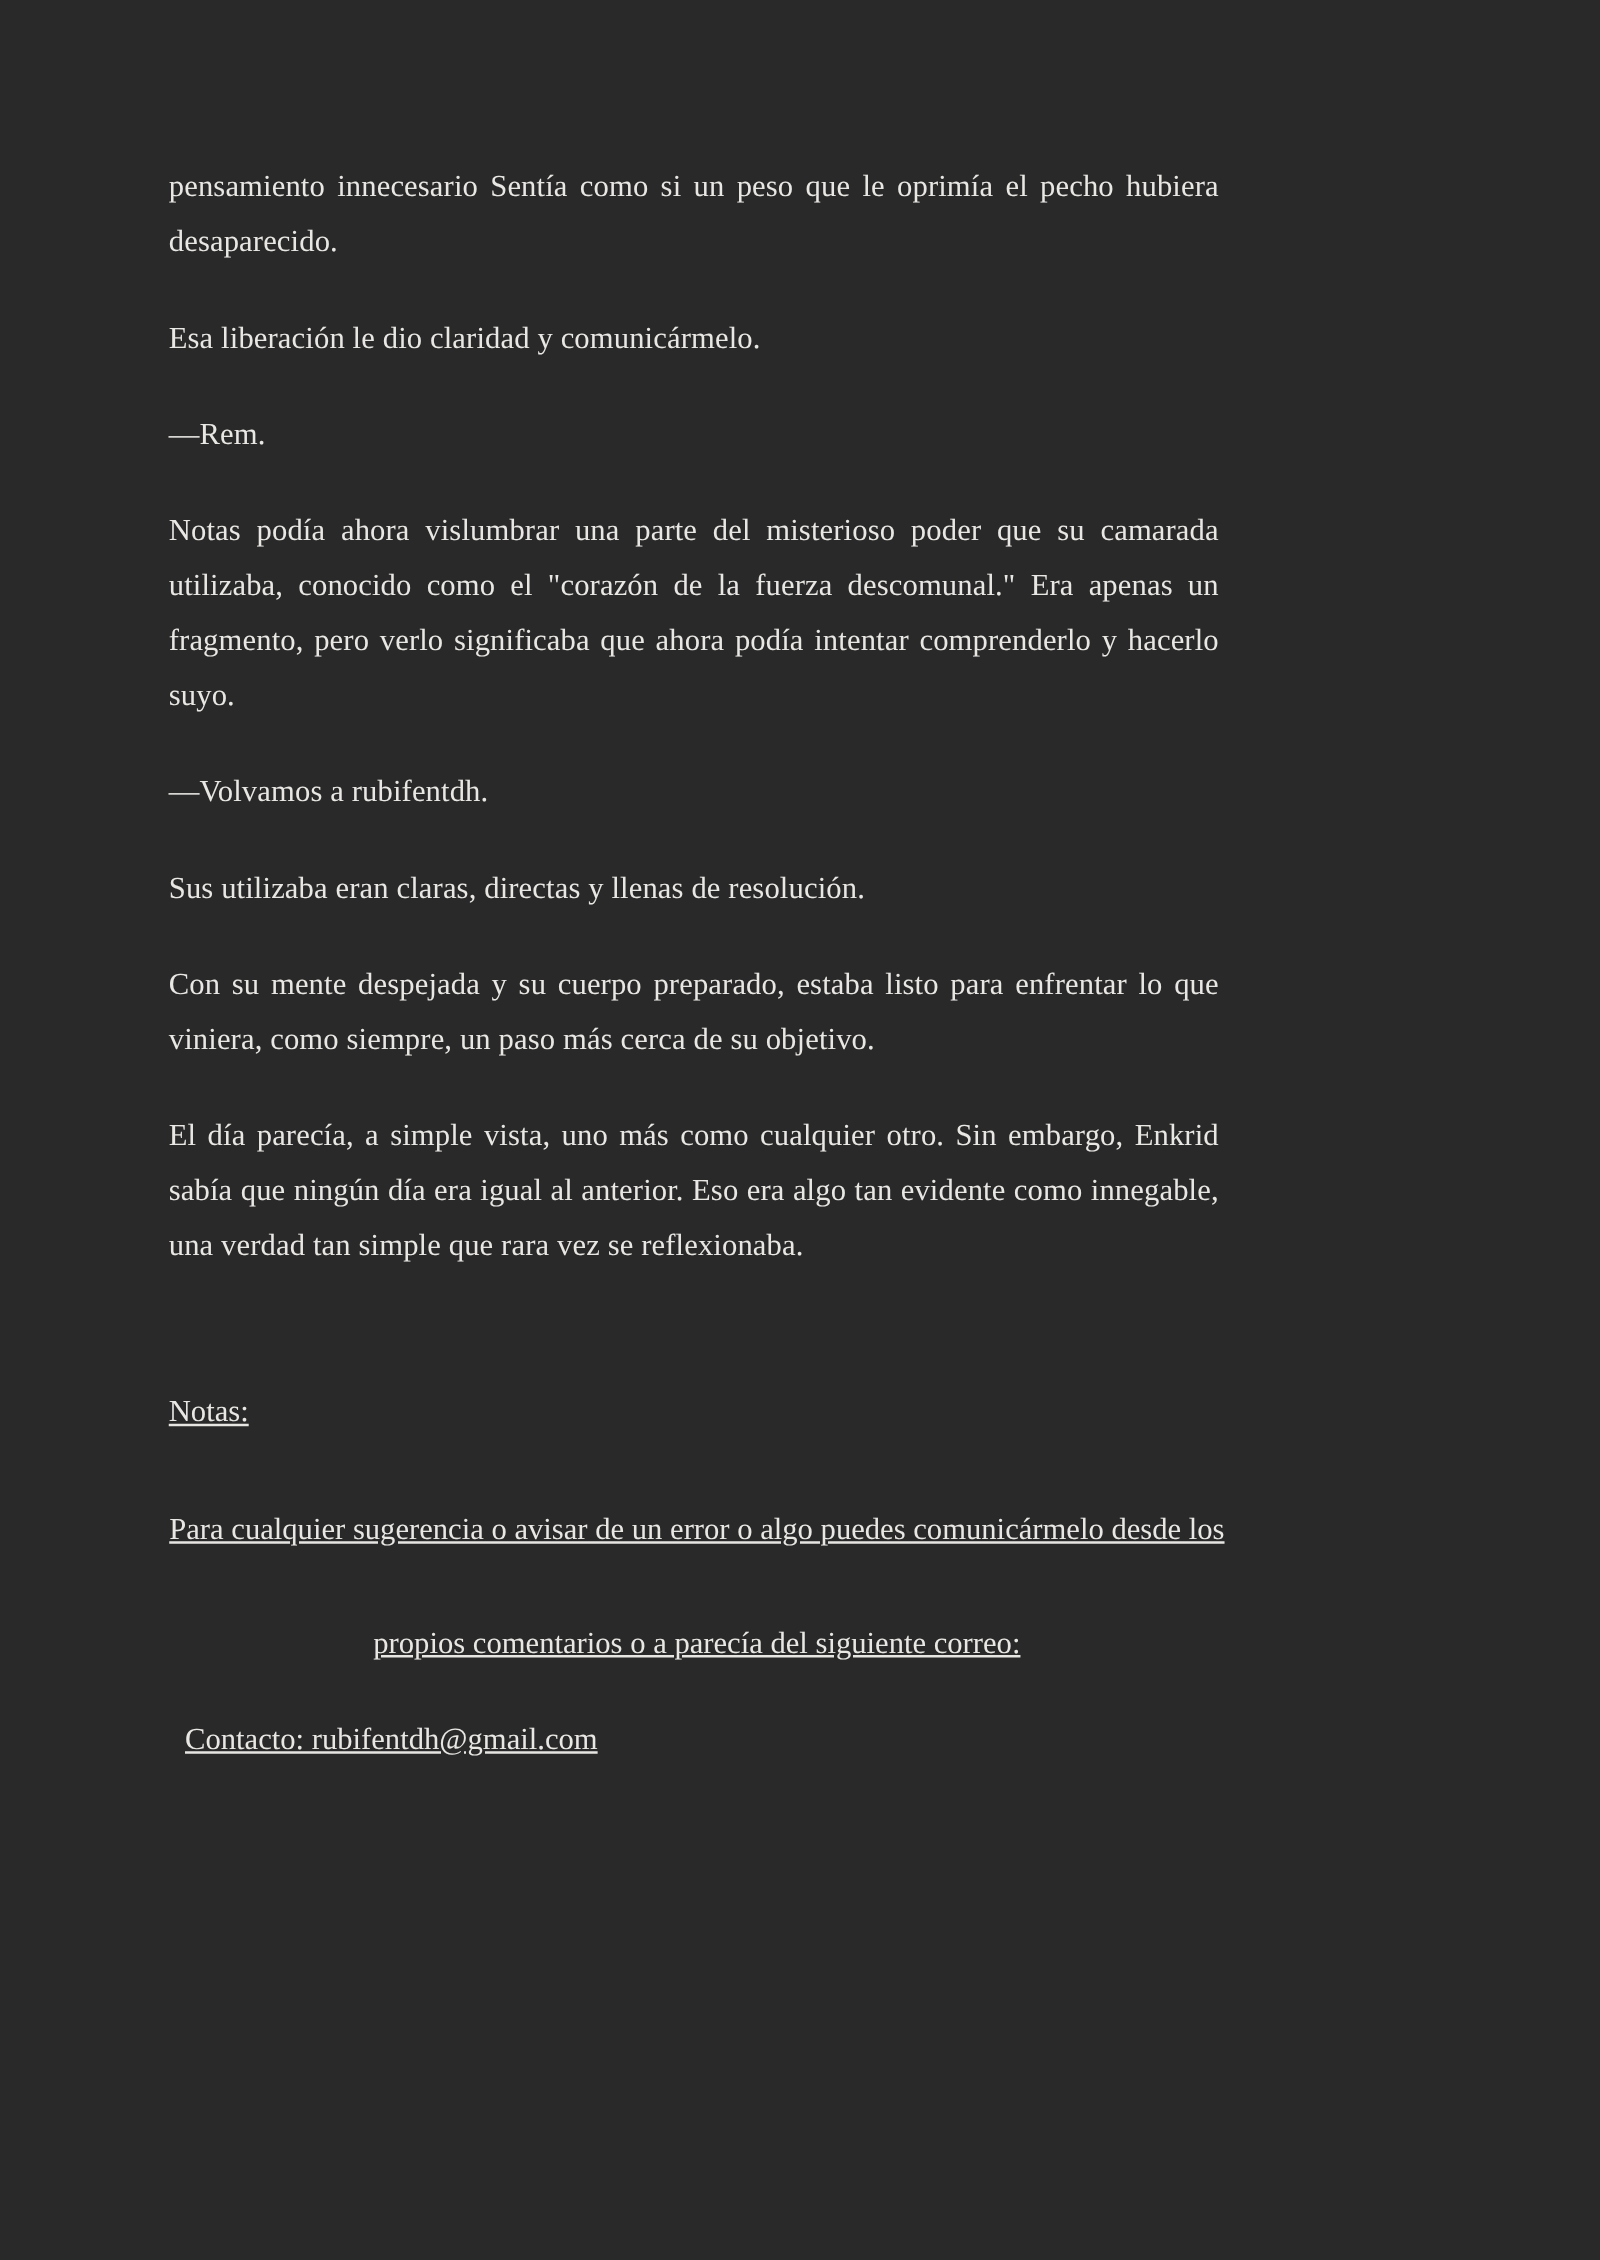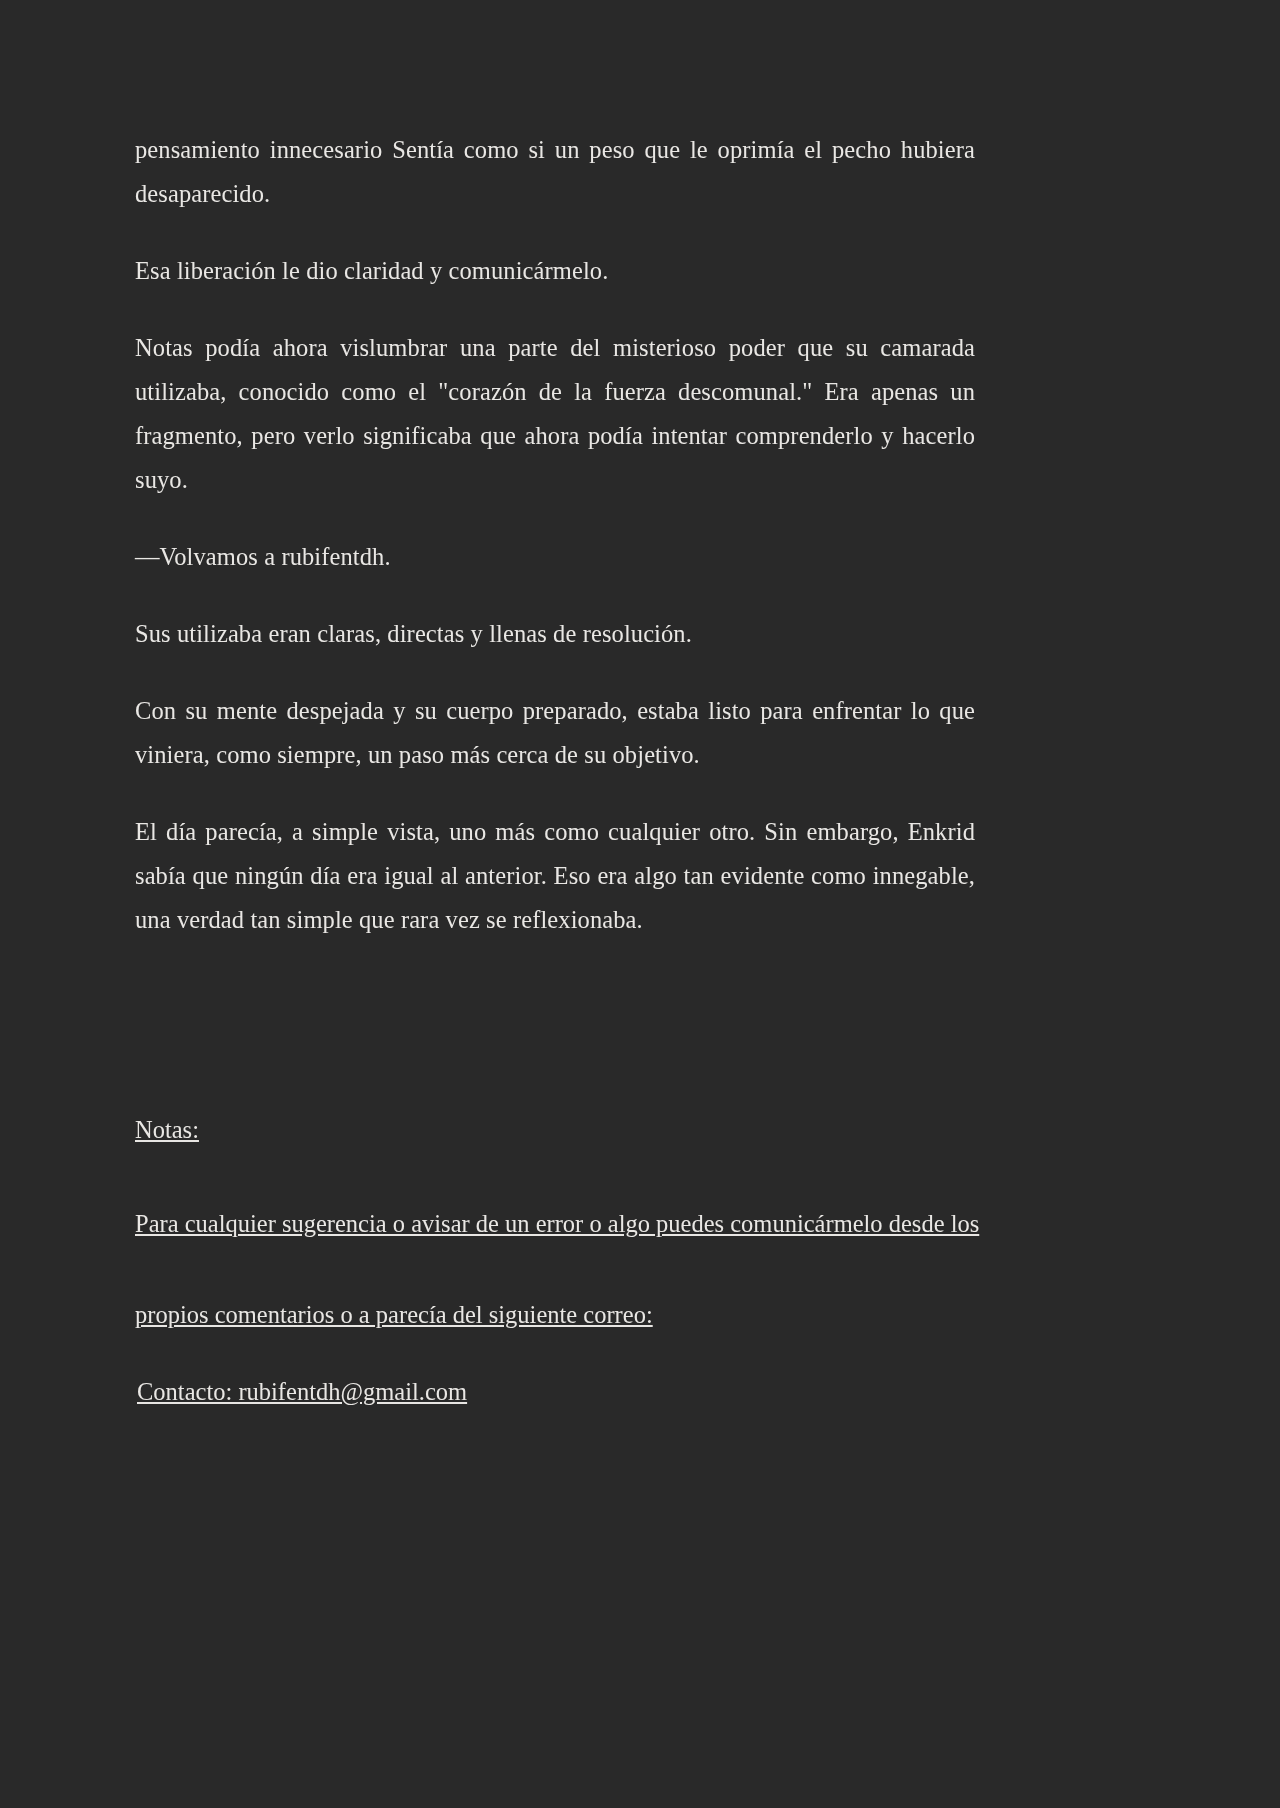--- a/index.html
+++ b/index.html
@@ -62,43 +62,44 @@
     font-size: 24.5px;
     line-height: 36px;
     text-align: left;
     color: #e9e7e4;
   }
 
   .notes-para {
     margin: 0 0 24px 0;
     font-size: 24.5px;
     line-height: 67px;
-    text-align: left;
+    text-align: center;
     color: #e9e7e4;
   }
 
   .notes-contact {
-    margin: 22px 0 0 2px;
+    margin: 22px 0 0 13px;
     font-size: 24.5px;
     line-height: 40px;
     text-align: left;
     color: #e9e7e4;
   }
 </style>
 </head>
 <body>
 
 <div class="page">
 
   <div class="content">
 
     <p class="para">pensamiento innecesario Sentía como si un peso que le oprimía el pecho hubiera desaparecido.</p>
 
     <p class="para short">Esa liberación le dio claridad y comunicármelo.</p>
 
+    <p class="para short">—Rem.</p>
 
     <p class="para">Notas podía ahora vislumbrar una parte del misterioso poder que su camarada utilizaba, conocido como el "corazón de la fuerza descomunal." Era apenas un fragmento, pero verlo significaba que ahora podía intentar comprenderlo y hacerlo suyo.</p>
 
     <p class="para short">—Volvamos a rubifentdh.</p>
 
     <p class="para short">Sus utilizaba eran claras, directas y llenas de resolución.</p>
 
     <p class="para">Con su mente despejada y su cuerpo preparado, estaba listo para enfrentar lo que viniera, como siempre, un paso más cerca de su objetivo.</p>
 
     <p class="para">El día parecía, a simple vista, uno más como cualquier otro. Sin embargo, Enkrid sabía que ningún día era igual al anterior. Eso era algo tan evidente como innegable, una verdad tan simple que rara vez se reflexionaba.</p>

